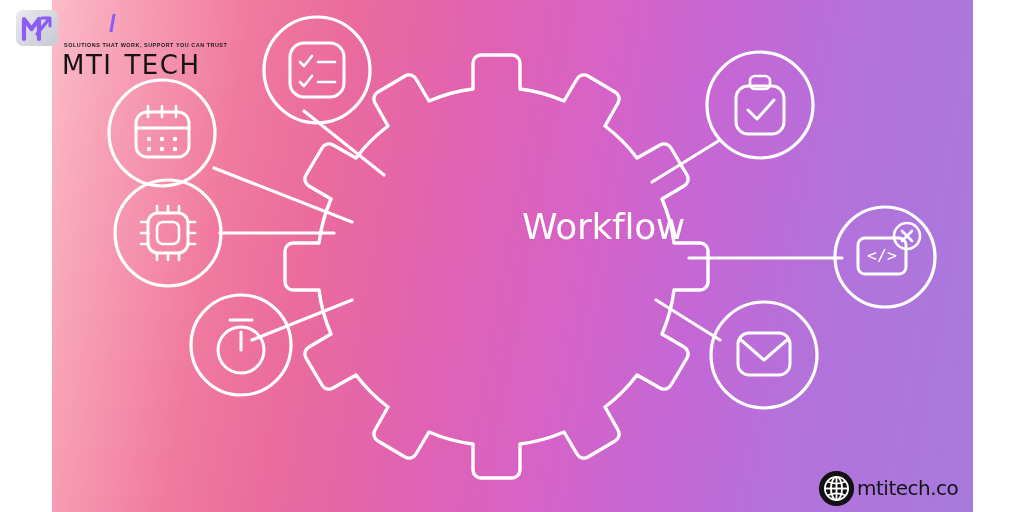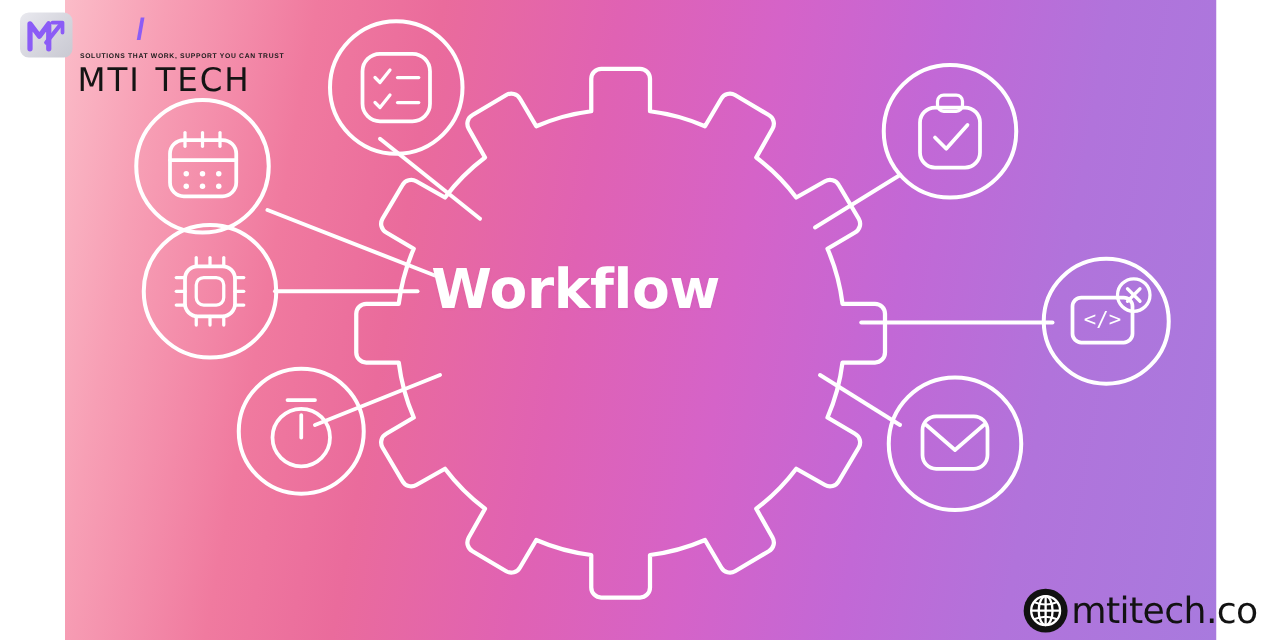--- a/index.html
+++ b/index.html
@@ -50,37 +50,37 @@
     position:absolute;left:103px;top:8px;width:3px;height:18px;
     background:#8b5cf6;transform:skewX(-10deg);
   }
 
   
   #diagram{position:absolute;left:52px;top:0;}
 
   
   .center-text{
     position:absolute;left:345px;top:205px;width:340px;
-    text-align:left;color:#ffffff;
+    text-align:right;color:#ffffff;
     font-family:"DejaVu Sans", sans-serif;
-    font-weight:700;font-size:44px;line-height:1.22;
+    font-weight:400;font-size:36px;line-height:1.22;
     letter-spacing:-0.3px;
     text-shadow:0 1px 2px rgba(180,60,140,.12);
     pointer-events:none;
   }
 
   
   .watermark{
     position:absolute;left:818px;top:468px;height:40px;
     display:flex;align-items:center;gap:2px;
   }
   .wm-globe{width:37px;height:37px;flex:0 0 auto;}
   .wm-text{
     font-family:"DejaVu Sans", sans-serif;
-    font-size:29px;color:#121212;letter-spacing:-0.5px;
+    font-size:20px;color:#121212;letter-spacing:-0.5px;
     white-space:nowrap;line-height:1;
   }
 </style>
 </head>
 <body>
 
 <div id="stage">
 
   <div class="panel"></div>
 

